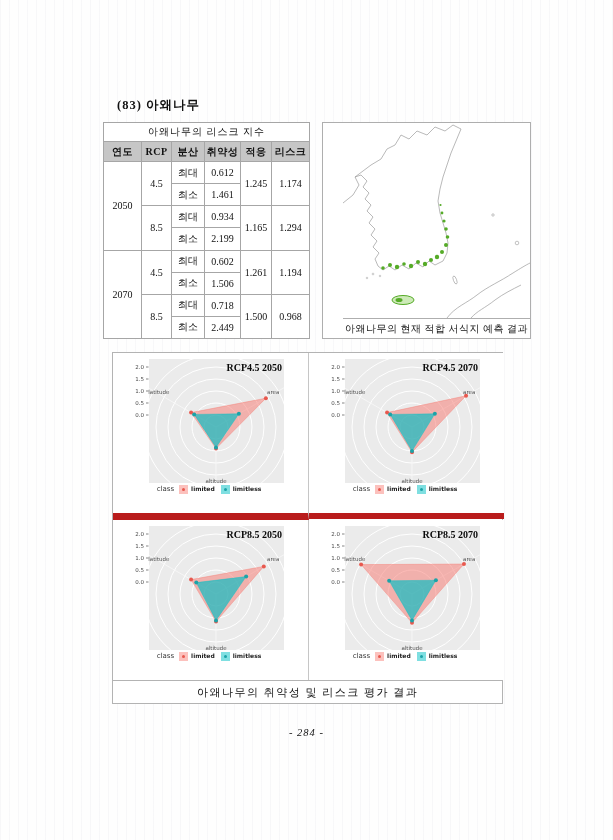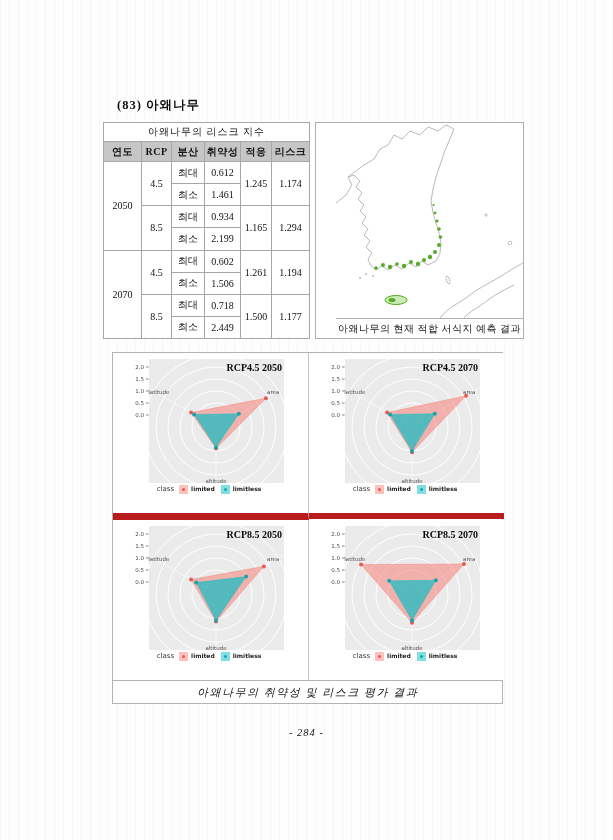--- a/index.html
+++ b/index.html
@@ -12,21 +12,21 @@
     position:relative;
     color:#111;
   }
   .page{position:absolute;inset:0;}
 
   .doc-title{
     position:absolute;left:117px;top:97px;
     font-size:12.5px;font-weight:600;letter-spacing:1px;
   }
 
-  .top-row{position:absolute;left:103px;top:122px;display:flex;gap:5px;}
+  .top-row{position:absolute;left:103px;top:122px;display:flex;gap:12px;}
 
   
   table.risk{border-collapse:collapse;border:1px solid #8d8d8d;background:#fff;}
   table.risk td,table.risk th{
     border:1px solid #a6a6a6;text-align:center;vertical-align:middle;
     font-size:10px;padding:0;
   }
   .t-title{height:18px;font-size:10.5px;letter-spacing:1px;background:#fff;}
   table.risk th{height:19px;background:#c6c6c6;font-weight:bold;font-size:10px;letter-spacing:0.5px;}
   table.risk td.data{height:21px;margin-top:35px;}
@@ -58,21 +58,21 @@
   .legend-title{font-size:7px;color:#333;margin-right:2px;}
   .legend-key{width:9px;height:9px;display:inline-flex;align-items:center;justify-content:center;}
   .key-limited{background:rgba(248,118,109,0.45);}
   .key-limitless{background:rgba(0,191,196,0.5);}
   .key-dot{width:3px;height:3px;border-radius:50%;display:block;}
   .key-limited .key-dot{background:#e8584e;}
   .key-limitless .key-dot{background:#1ba3a8;}
   .legend-item-label{font-size:6px;font-weight:600;color:#222;margin-right:3px;}
   .figure-caption{
     border-top:1px solid #b3b3b3;height:22px;line-height:22px;text-align:center;
-    font-size:11px;letter-spacing:1.5px;font-style:italic;
+    font-size:11px;letter-spacing:1.5px;
   }
 
   .page-number{
     position:absolute;left:0;top:727px;width:613px;text-align:center;
     font-size:10.5px;letter-spacing:1px;font-style:italic;
   }
 </style>
 </head>
 <body>
 
@@ -136,21 +136,21 @@
       </tr>
       <tr>
         <td class="data">최소</td>
         <td class="data num">1.506</td>
       </tr>
       <tr>
         <td rowspan="2" class="data">8.5</td>
         <td class="data">최대</td>
         <td class="data num">0.718</td>
         <td rowspan="2" class="data num">1.500</td>
-        <td rowspan="2" class="data num">1.177</td>
+        <td rowspan="2" class="data num">0.968</td>
       </tr>
       <tr>
         <td class="data">최소</td>
         <td class="data num">2.449</td>
       </tr>
     </tbody>
       </table>
 
     <div class="map-block">
       <svg class="map-area" viewBox="0 0 187 195" xmlns="http://www.w3.org/2000/svg">

